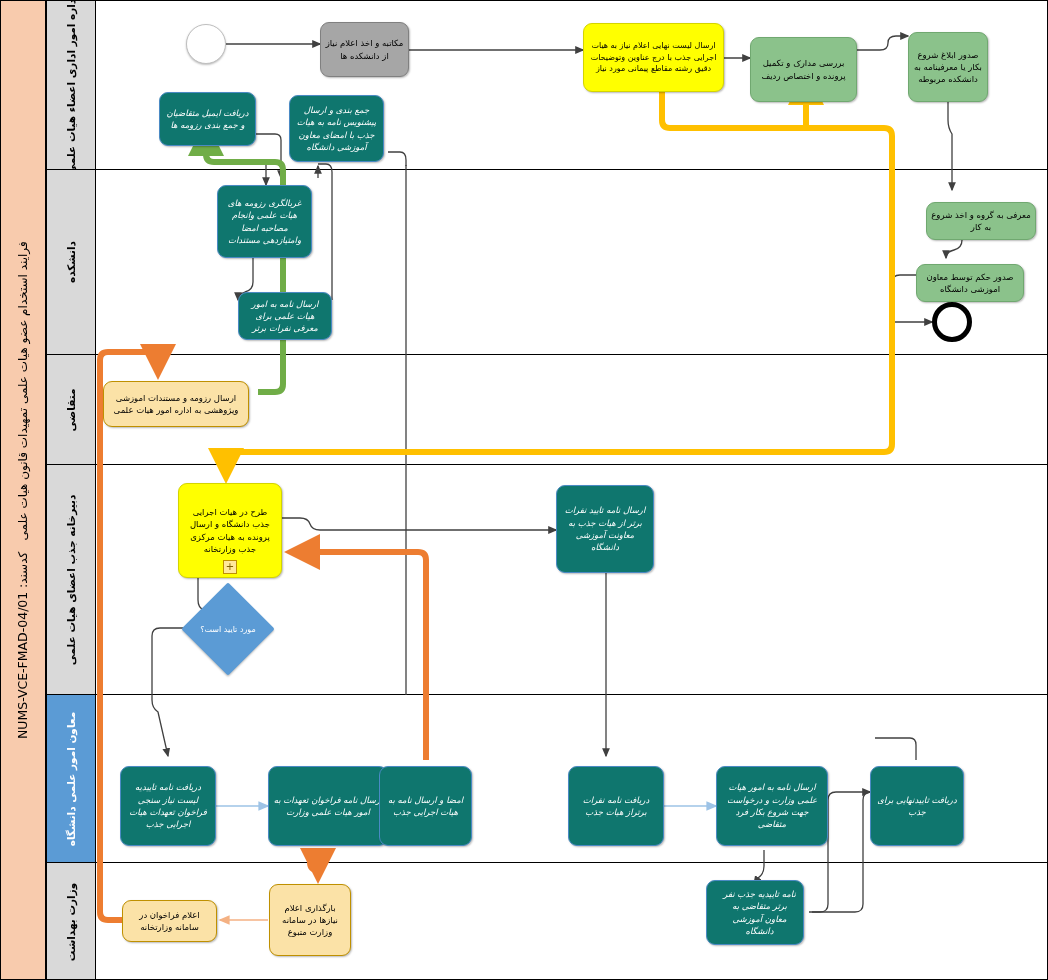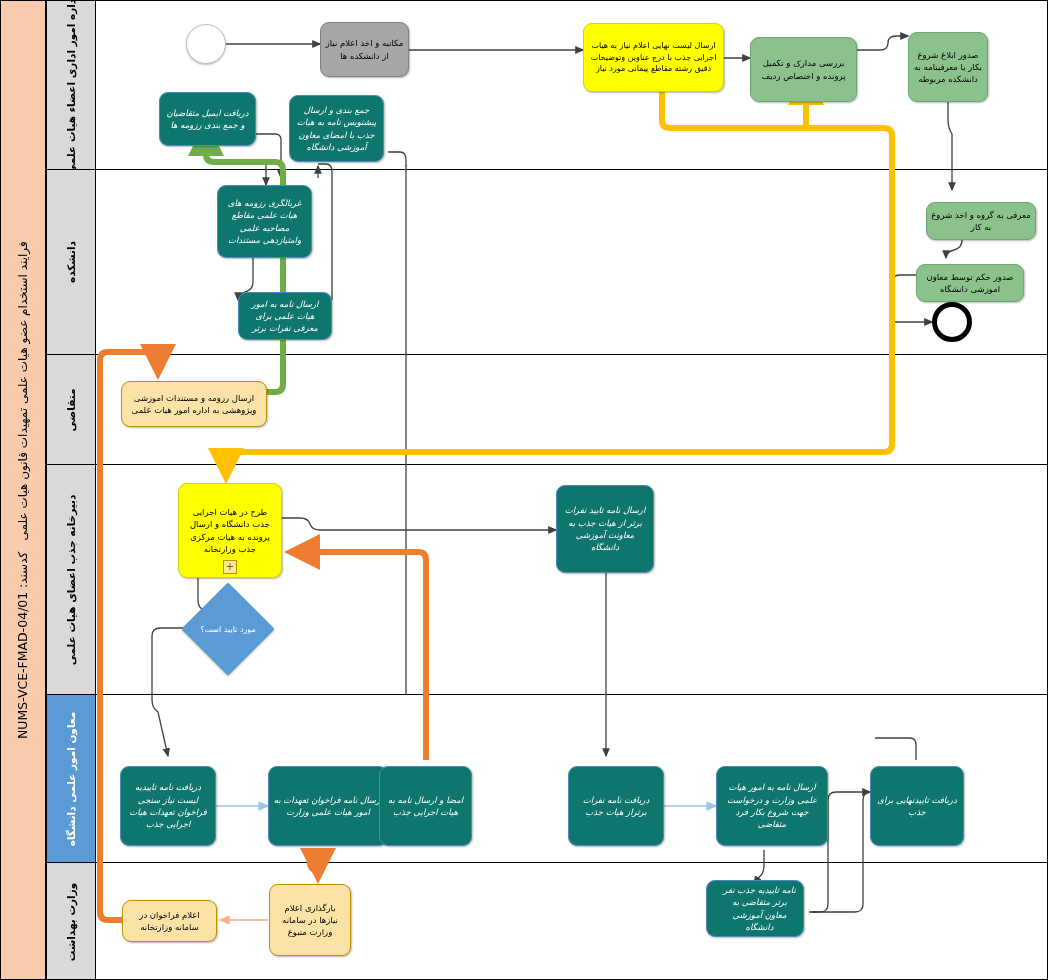--- a/index.html
+++ b/index.html
@@ -267,38 +267,38 @@
 
   <div class="node n-blue" style="left:159px;top:92px;width:97px;height:54px;">
     <span>دریافت ایمیل متقاضیان و جمع بندی رزومه ها</span>
   </div>
 
   <div class="node n-blue" style="left:289px;top:95px;width:95px;height:67px;">
     <span>جمع بندی و ارسال پیشنویس نامه به هیات جذب با امضای معاون آموزشی دانشگاه</span>
   </div>
 
   <div class="node n-blue" style="left:217px;top:185px;width:95px;height:73px;">
-    <span>غربالگری رزومه های هیات علمی مقاطع مصاحبه علمی وامتیازدهی مستندات</span>
+    <span>غربالگری رزومه های هیات علمی وانجام مصاحبه امضا وامتیازدهی مستندات</span>
   </div>
 
   <div class="node n-blue" style="left:238px;top:292px;width:94px;height:48px;">
     <span>ارسال نامه به امور هیات علمی برای معرفی نفرات برتر</span>
   </div>
 
   <div class="node n-green" style="left:926px;top:190px;width:110px;height:38px;">
     <span>معرفی به گروه و اخذ شروع به کار</span>
   </div>
 
   <div class="node n-green" style="left:916px;top:252px;width:108px;height:38px;">
     <span>صدور حکم توسط معاون اموزشی دانشگاه</span>
   </div>
 
   <div class="ev ev-end" style="left:932px;top:302px;width:40px;height:40px;"></div>
 
-  <div class="node n-tan" style="left:121px;top:381px;width:146px;height:46px;">
+  <div class="node n-tan" style="left:103px;top:381px;width:146px;height:46px;">
     <span>ارسال رزومه و مستندات اموزشی وپژوهشی به اداره امور هیات علمی</span>
   </div>
 
   <div class="node n-yellow" style="left:178px;top:483px;width:104px;height:95px;position:absolute;">
     <span>طرح در هیات اجرایی جذب دانشگاه و ارسال پرونده به هیات مرکزی جذب وزارتخانه</span>
     <span class="expand">+</span>
   </div>
 
   <div class="diamond-wrap" style="left:186px;top:596px;width:84px;height:66px;">
     <div class="diamond-shape" style="width:66px;height:66px;left:9px;"></div>
@@ -334,21 +334,21 @@
   </div>
 
   <div class="node n-tan" style="left:269px;top:884px;width:82px;height:72px;">
     <span>بارگذاری اعلام نیازها در سامانه وزارت متبوع</span>
   </div>
 
   <div class="node n-tan" style="left:122px;top:900px;width:95px;height:42px;">
     <span>اعلام فراخوان در سامانه وزارتخانه</span>
   </div>
 
-  <div class="node n-blue" style="left:706px;top:880px;width:98px;height:57px;padding-left:13px;">
+  <div class="node n-blue" style="left:706px;top:880px;width:98px;height:65px;padding-left:13px;">
     <span>نامه تاییدیه جذب نفر برتر متقاضی به معاون آموزشی دانشگاه</span>
   </div>
 
   <div class="pool-title">
     <div class="pool-title-inner">
       <span>فرایند استخدام عضو هیات علمی تمهیدات قانون هیات علمی</span>
       &nbsp;
       <span>کدسند:</span>
       <span class="doccode">NUMS-VCE-FMAD-04/01</span>
     </div>

